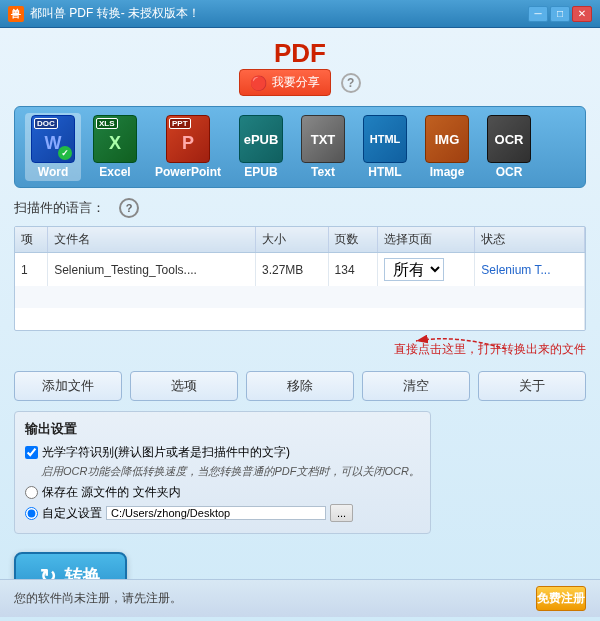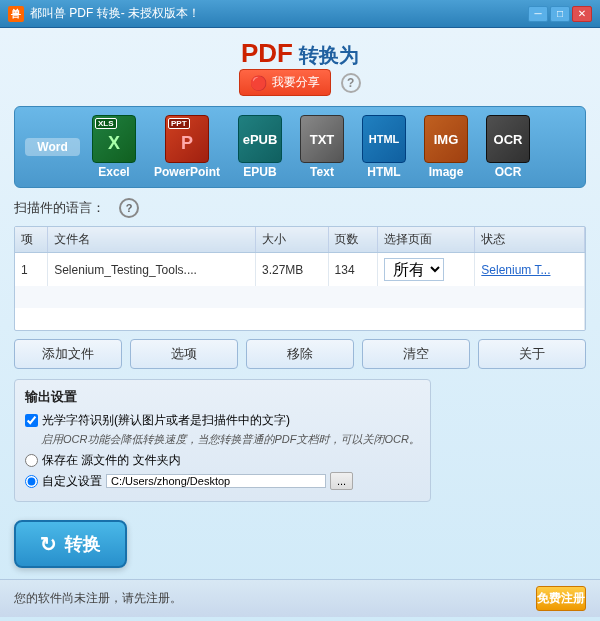--- a/index.html
+++ b/index.html
@@ -147,21 +147,21 @@
     .file-table td {
       padding: 5px 6px;
       border-right: 1px solid #e0e8f0;
       color: #333;
     }
     .file-table tr:nth-child(even) td { background: #f5f8fc; }
     .page-select {
       border: 1px solid #b0c8e0; background: white;
       padding: 1px 4px; font-size: 16px; width: 60px;
     }
-    .file-link { color: #2266cc; text-decoration: underline; cursor: pointer; }
+    .file-link { color: #2266cc; cursor: pointer; }
 
     
     .btn-row {
       display: flex; gap: 8px; margin-bottom: 10px;
     }
     .btn-row button {
       flex: 1;
       padding: 5px 0;
       border: 1px solid #9ab8d8;
       background: linear-gradient(to bottom, #f0f6fc, #dceaf8);
@@ -242,36 +242,40 @@
     <div class="titlebar-btn">□</div>
     <div class="titlebar-btn close">✕</div>
   </div>
 </div>
 
 <div class="main-window" style="position:relative;">
 
   <div class="header">
     <div style="display:flex; align-items:baseline; gap:6px;">
       <span style="font-size:26px; font-weight:bold; color:#cc2200;">PDF</span>
-      <span style="font-size:20px; color:#2060a0; font-weight:bold;">转换为</span>
     </div>
     <div style="display:flex; align-items:center; gap:4px;">
       <button class="share-btn">
         <span style="color:#ff9900; font-size:14px;">🔴</span>
         <span>我要分享</span>
       </button>
       <div class="help-btn">
         <span>?</span>
       </div>
     </div>
   </div>
 
   <div class="format-bar">
 
     <div class="format-item active">
+      <div class="format-icon icon-word">
+        <span class="doc-badge">DOC</span>
+        <span style="font-size:18px; margin-top:8px; color:#88aaff;">W</span>
+        <span class="check-badge">✓</span>
+      </div>
       <span class="format-label">Word</span>
     </div>
 
     <div class="format-item">
       <div class="format-icon icon-excel">
         <span class="doc-badge xls-badge">XLS</span>
         <span style="font-size:18px; margin-top:8px; color:#aaffaa;">X</span>
       </div>
       <span class="format-label">Excel</span>
     </div>
@@ -357,20 +361,31 @@
         <tr style="height:22px;">
             <td colspan="6"></td>
           </tr>
         <tr style="height:22px;">
             <td colspan="6"></td>
           </tr>
       </tbody>
     </table>
   </div>
 
+  <div style="position:relative; height:28px; margin-bottom:4px;">
+    <svg width="200" height="28" style="position:absolute; right:30px; top:-10px;">
+      <defs>
+        <marker id="arrowhead" markerWidth="8" markerHeight="6" refX="8" refY="3" orient="auto">
+          <polygon points="0 0, 8 3, 0 6" fill="#cc2020"></polygon>
+        </marker>
+      </defs>
+      <path d="M 150 20 Q 100 5 60 12" stroke="#cc2020" stroke-width="1.5" fill="none" marker-end="url(#arrowhead)" stroke-dasharray="4,2"></path>
+    </svg>
+    <span style="position:absolute; right:0; top:2px; color:#cc2020; font-size:12px;">直接点击这里，打开转换出来的文件</span>
+  </div>
 
   <div class="btn-row">
     <button>添加文件</button>
     <button>选项</button>
     <button>移除</button>
     <button>清空</button>
     <button>关于</button>
   </div>
 
   <div class="bottom-section">

